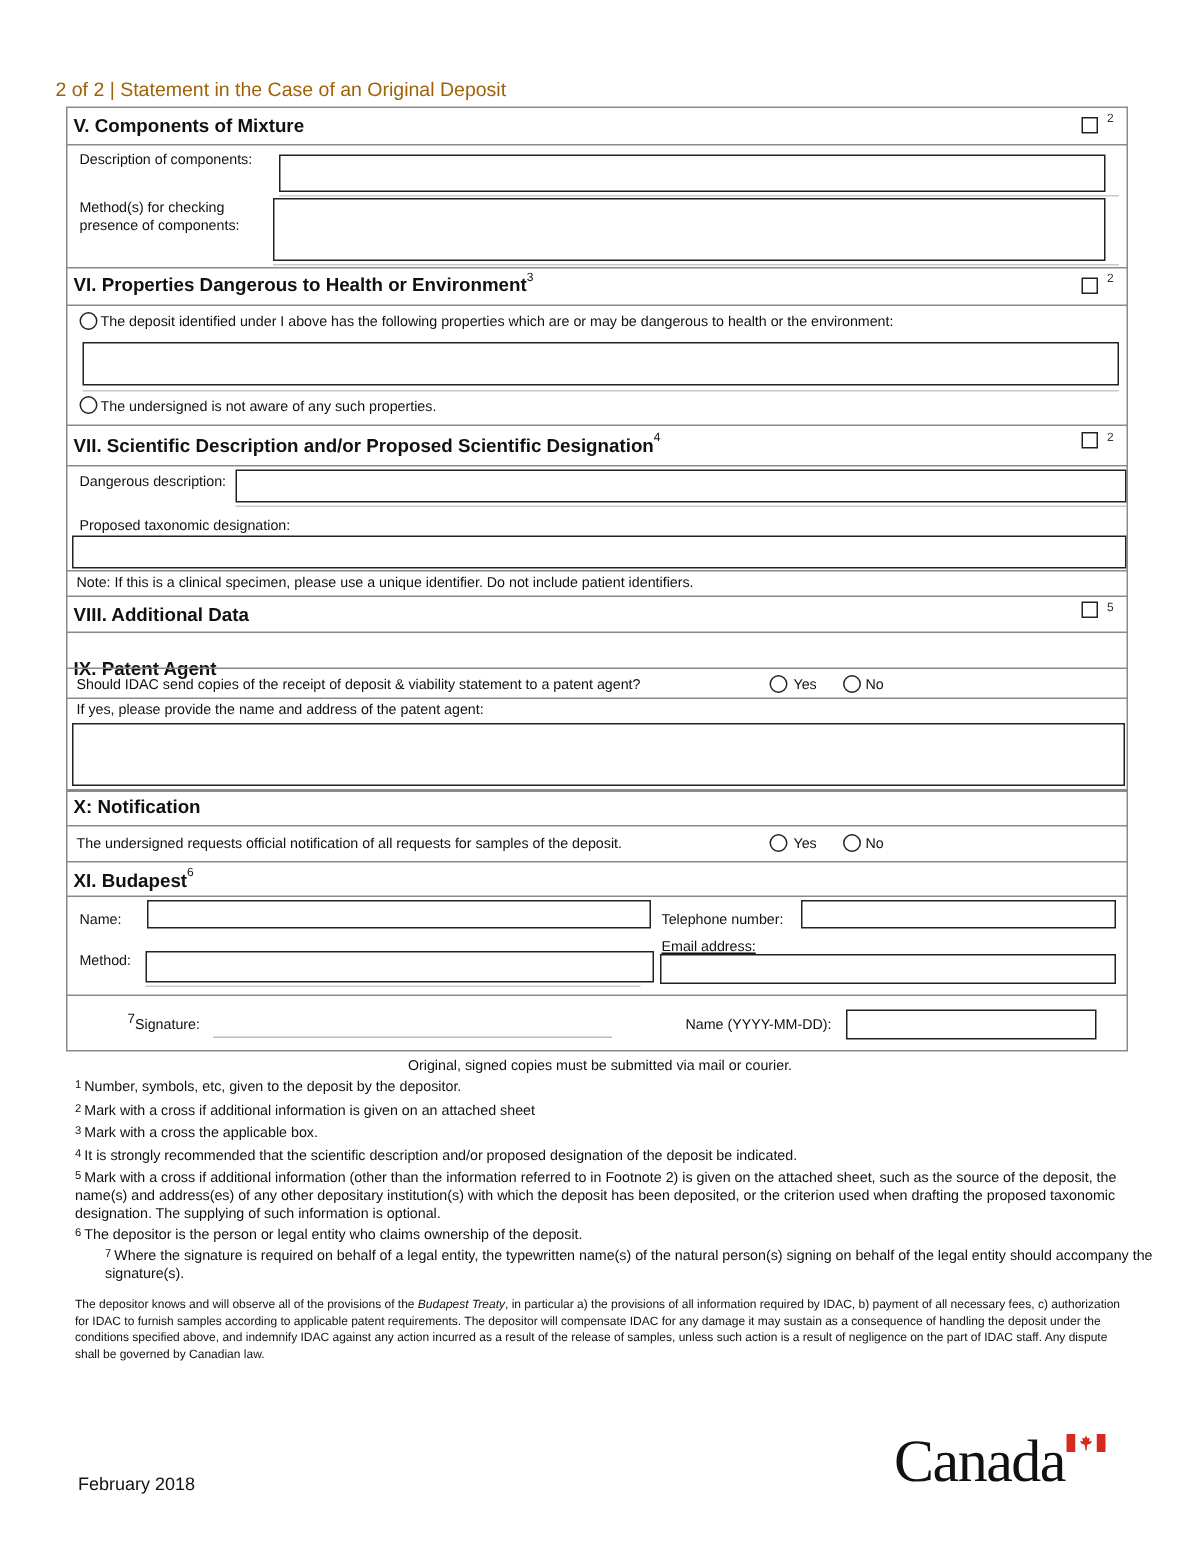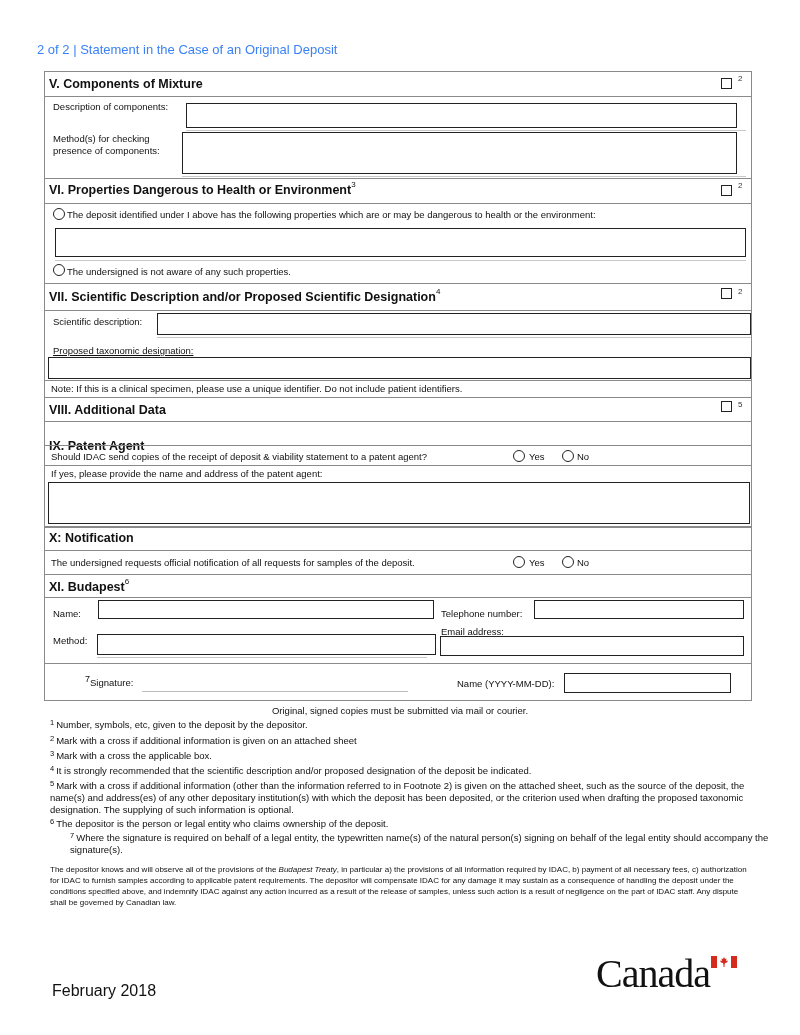--- a/index.html
+++ b/index.html
@@ -1,33 +1,33 @@
 <!DOCTYPE html>
 <html><head>
 <meta charset="utf-8">
 <style>
   html, body { margin: 0; padding: 0; background: #ffffff; }
   body { width: 800px; height: 1035px; position: relative; font-family: "Liberation Sans", sans-serif; color: #111; overflow: hidden; }
   .abs { position: absolute; }
-  .page-header { left: 37px; top: 42px; font-size: 13px; color: #3b82f6; }
+  .page-header { left: 37px; top: 52px; font-size: 13px; color: #a16207; }
   .form { left: 44px; top: 71px; width: 708px; height: 630px; border: 1px solid #8a8a8a; box-sizing: border-box; }
   .hline { position: absolute; left: 44px; width: 708px; height: 0; border-top: 1px solid #8a8a8a; }
   .sec-title { position: absolute; left: 49px; font-size: 12.5px; font-weight: bold; color: #111; }
   .sec-title sup { font-size: 8px; font-weight: normal; vertical-align: top; position: relative; top: -3px; }
   .chk { position: absolute; width: 11px; height: 11px; border: 1.5px solid #222; background: #fff; box-sizing: border-box; }
   .chk-note { position: absolute; font-size: 8px; color: #333; }
   .lbl { position: absolute; font-size: 9.5px; color: #111; line-height: 12px; }
   .box { position: absolute; border: 1.5px solid #222; background: #fff; box-sizing: border-box; }
   .shadow-line { position: absolute; height: 0; border-top: 1px solid #c8c8c8; }
   .radio { position: absolute; width: 12px; height: 12px; border: 1px solid #222; border-radius: 50%; background: #fff; box-sizing: border-box; }
   .fn { position: absolute; left: 50px; font-size: 9.5px; line-height: 12px; color: #111; width: 700px; }
   .fn sup { font-size: 7.5px; vertical-align: top; position: relative; top: -2px; margin-right: 2px; }
   .legal { position: absolute; left: 50px; top: 864px; width: 700px; font-size: 8px; line-height: 11px; color: #111; }
   .legal i { font-style: italic; }
-  .footer-date { left: 52px; top: 982px; font-size: 16px; }
+  .footer-date { left: 52px; top: 982px; font-size: 12px; }
   .wordmark { left: 596px; top: 950px; font-family: "Liberation Serif", serif; font-size: 40px; letter-spacing: -1px; color: #111; }
   .flag { left: 711px; top: 956px; width: 26px; height: 12px; display: flex; }
   .flag .bar { width: 6px; height: 12px; background: #d52b1e; }
   .flag .mid { width: 14px; height: 12px; background: #fff; position: relative; }
   .flag .leaf { position: absolute; left: 3px; top: 1px; width: 8px; height: 10px; }
 </style>
 </head>
 <body>
 
 <div class="abs page-header">2 of 2 | Statement in the Case of an Original Deposit</div>
@@ -55,24 +55,24 @@
 <div class="box" style="left:55px; top:228px; width:691px; height:29px;"></div>
 <div class="shadow-line" style="left:55px; top:260px; width:691px;"></div>
 <div class="radio" style="left:53px; top:264px;"></div>
 <div class="lbl" style="left:67px; top:266px;">The undersigned is not aware of any such properties.</div>
 <div class="hline" style="top:283px;"></div>
 
 <div class="sec-title" style="top:290px;"><span>VII. Scientific Description and/or Proposed Scientific Designation</span><sup>4</sup></div>
 <div class="chk" style="left:721px; top:288px;"></div>
 <div class="chk-note" style="left:738px; top:287px;">2</div>
 <div class="hline" style="top:310px;"></div>
-<div class="lbl" style="left:53px; top:316px;">Scientific description:</div>
+<div class="lbl" style="left:53px; top:316px;">Dangerous description:</div>
 <div class="box" style="left:157px; top:313px; width:594px; height:22px;"></div>
 <div class="shadow-line" style="left:157px; top:337px; width:594px;"></div>
-<div class="lbl" style="left:53px; top:345px; text-decoration: underline;">Proposed taxonomic designation:</div>
+<div class="lbl" style="left:53px; top:345px; ">Proposed taxonomic designation:</div>
 <div class="box" style="left:48px; top:357px; width:703px; height:22px;"></div>
 <div class="hline" style="top:380px;"></div>
 <div class="lbl" style="left:51px; top:383px;">Note: If this is a clinical specimen, please use a unique identifier. Do not include patient identifiers.</div>
 <div class="hline" style="top:397px;"></div>
 
 <div class="sec-title" style="top:403px;">VIII. Additional Data</div>
 <div class="chk" style="left:721px; top:401px;"></div>
 <div class="chk-note" style="left:738px; top:400px;">5</div>
 <div class="hline" style="top:421px;"></div>
 

